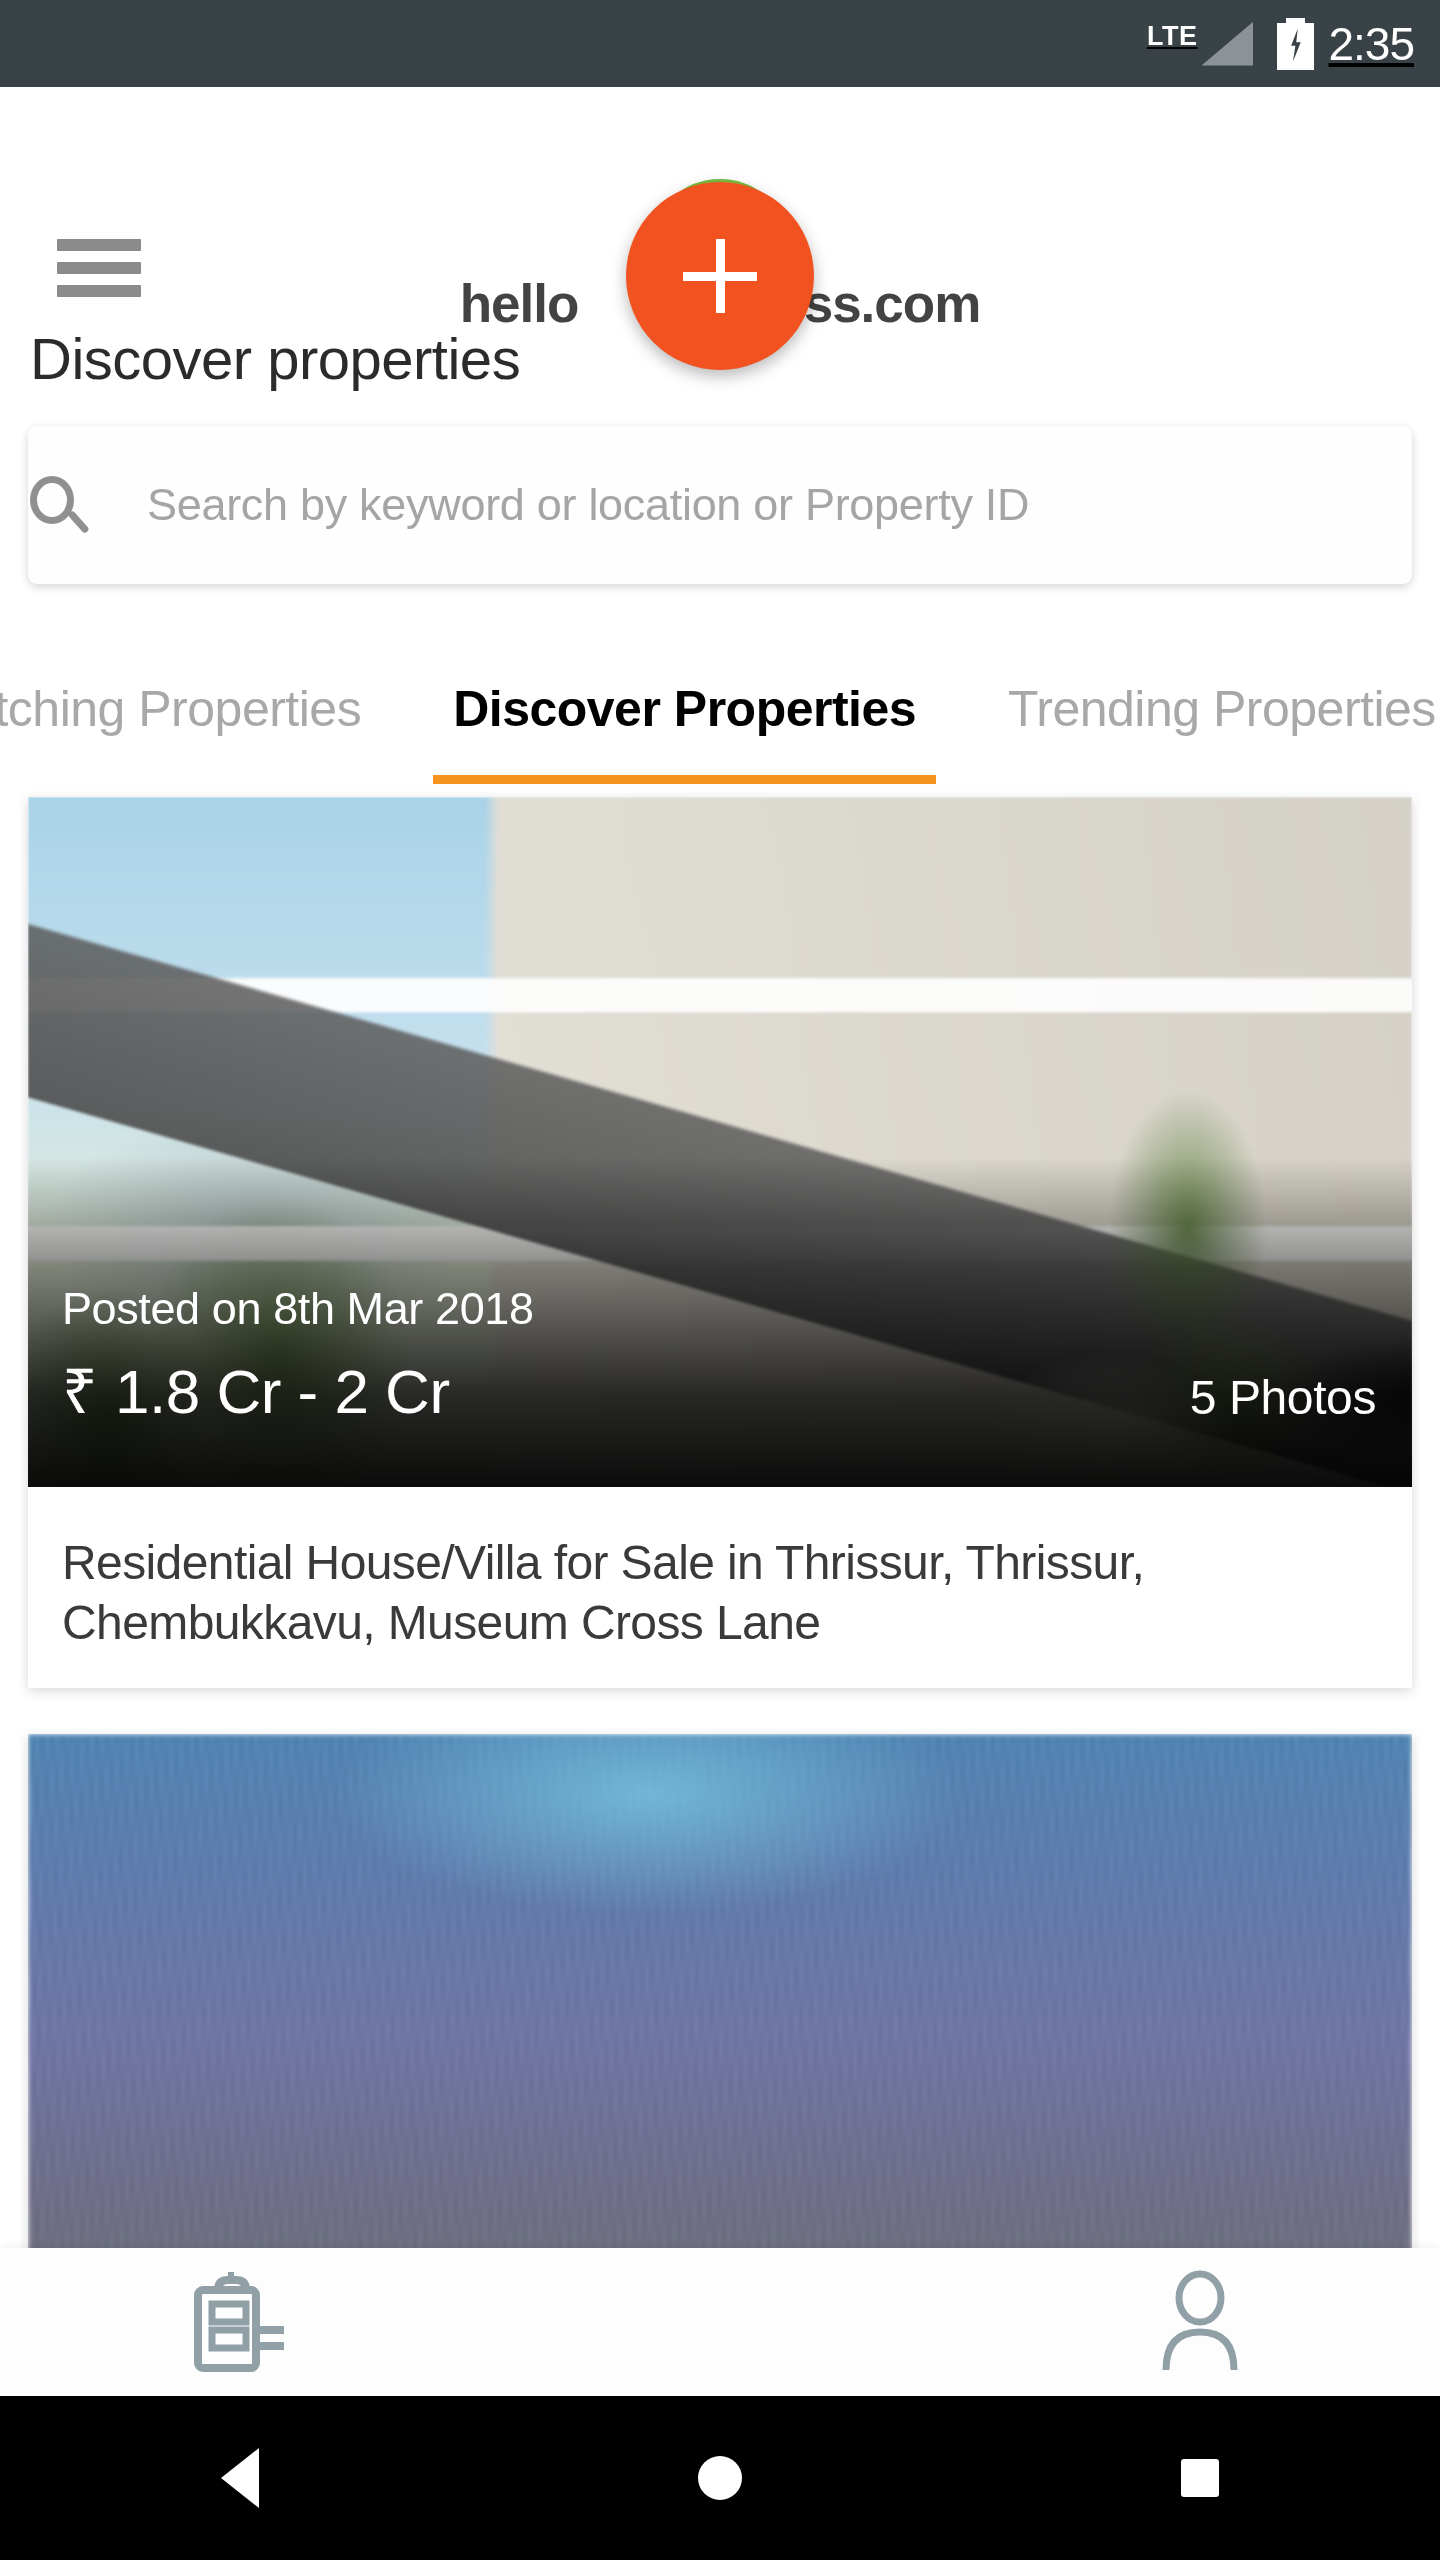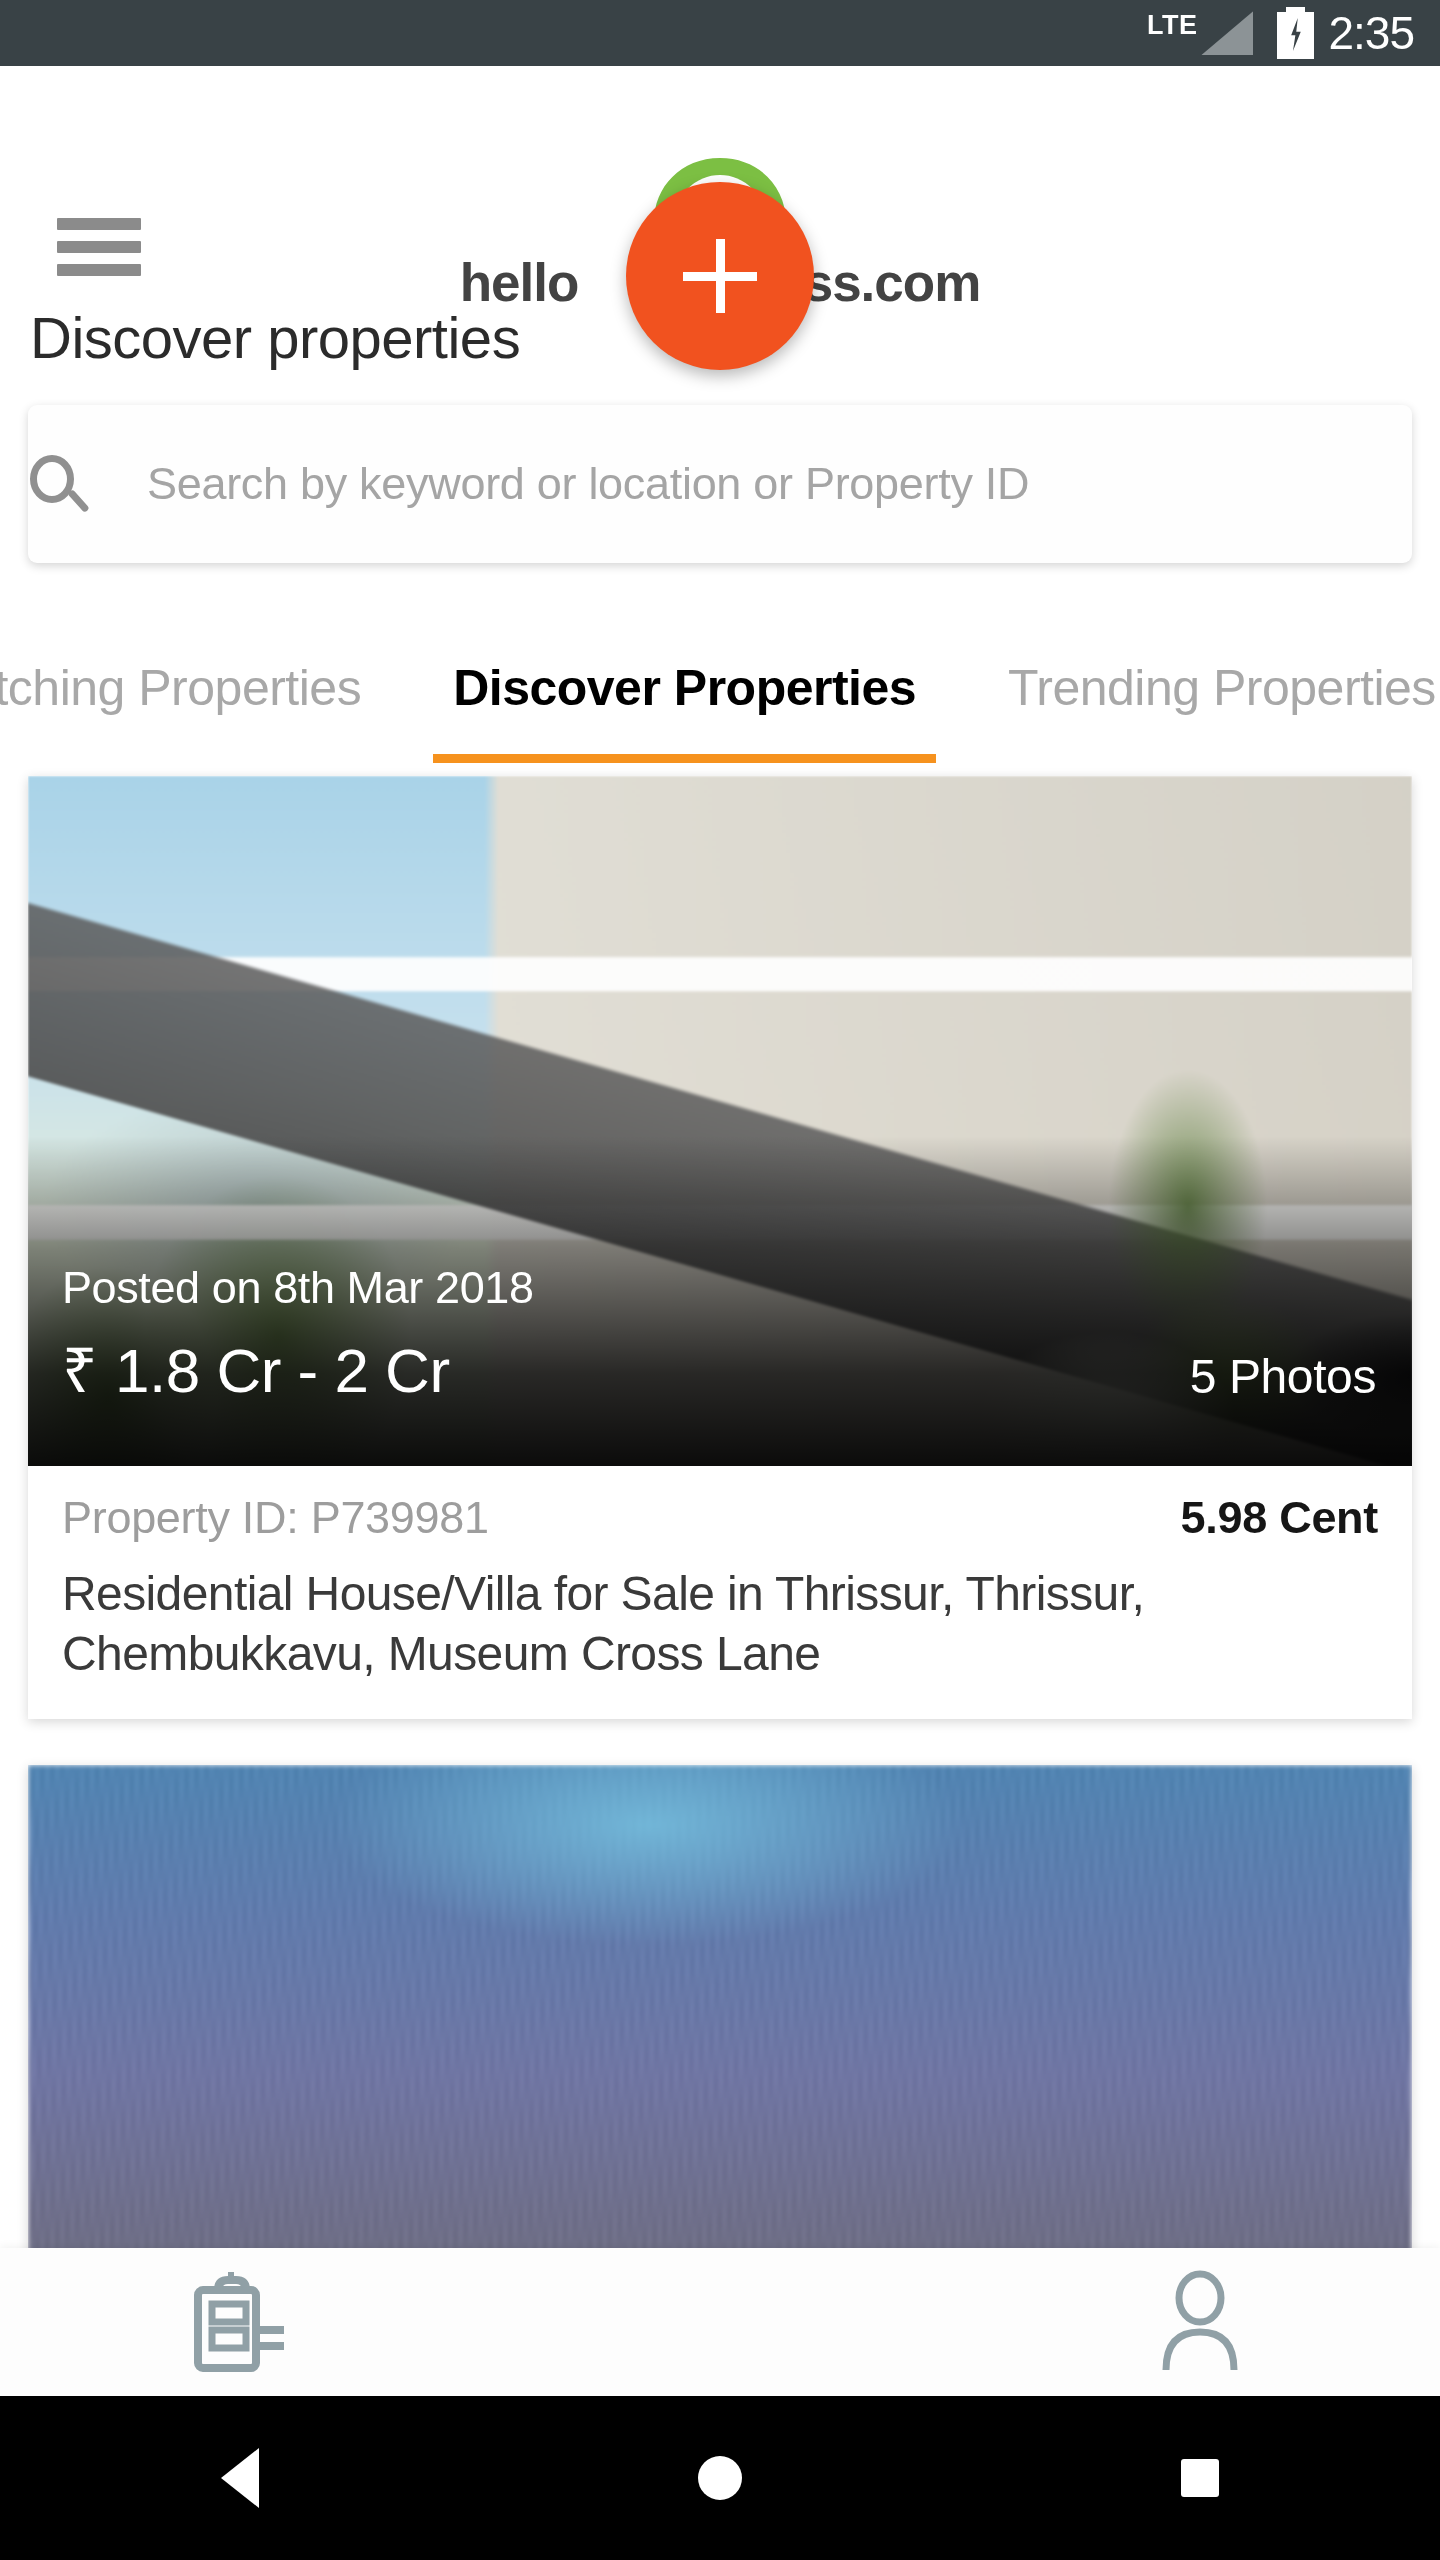--- a/index.html
+++ b/index.html
@@ -6,23 +6,23 @@
   html,body { width:1440px; height:2560px; }
   body {
     font-family:"Liberation Sans", sans-serif;
     background:#ffffff;
     overflow:hidden;
     position:relative;
   }
 
   
   .statusbar{
-    height:66px; background:#394246;
+    height:87px; background:#394246;
     display:flex; align-items:center; justify-content:flex-end;
-    padding-right:26px; gap:14px;
+    padding-right:26px; gap:14px;text-decoration:underline;
   }
   .lte-group{ display:flex; align-items:flex-end; gap:4px; }
   .lte-text{ color:#ffffff; font-size:27px; font-weight:bold; line-height:1;
              letter-spacing:.5px; margin-bottom:16px; }
   .signal-tri{ width:52px; height:44px; background:#8c9396;
                clip-path:polygon(100% 0,100% 100%,0 100%); }
   .battery{ position:relative; width:37px; height:52px; margin-left:10px; }
   .battery .cap{ position:absolute; top:0; left:9px; width:19px; height:6px; background:#fff; }
   .battery .body{ position:absolute; top:5px; left:0; width:37px; height:47px; background:#fff; }
   .battery .bolt{ position:absolute; top:11px; left:11px; width:15px; height:33px;
@@ -212,24 +212,20 @@
   <div class="card-photo">
     <div class="photo-villa"></div>
     <div class="photo-scrim"></div>
     <div class="posted">Posted on 8th Mar 2018</div>
     <div class="price">
       <span class="rupee">₹</span><span>1.8 Cr - 2 Cr</span>
     </div>
     <div class="photos-count">5 Photos</div>
   </div>
   <div class="card-body">
-    <div class="card-row1">
-      <span class="prop-id">Property ID: P739981</span>
-      <span class="prop-area">5.98 Cent</span>
-    </div>
     <div class="prop-title">Residential House/Villa for Sale in Thrissur, Thrissur, Chembukkavu, Museum Cross Lane</div>
   </div>
 </div>
 
 <div class="card">
   <div class="card-photo">
     <div class="photo-lavender"></div>
   </div>
 </div>
 

